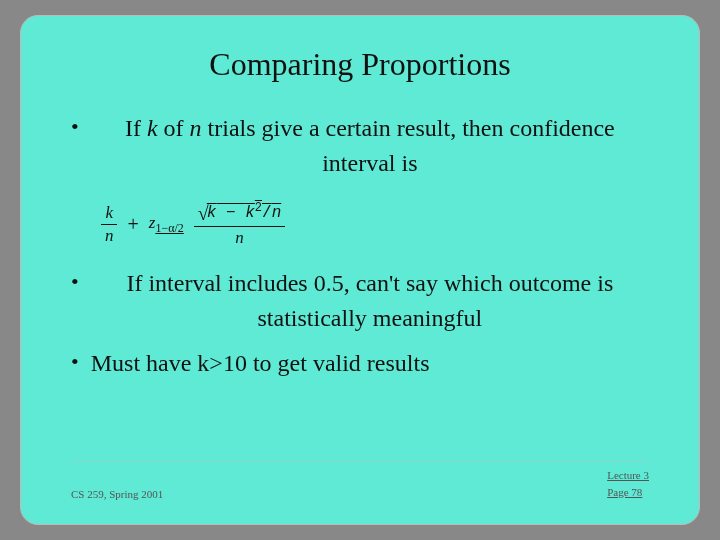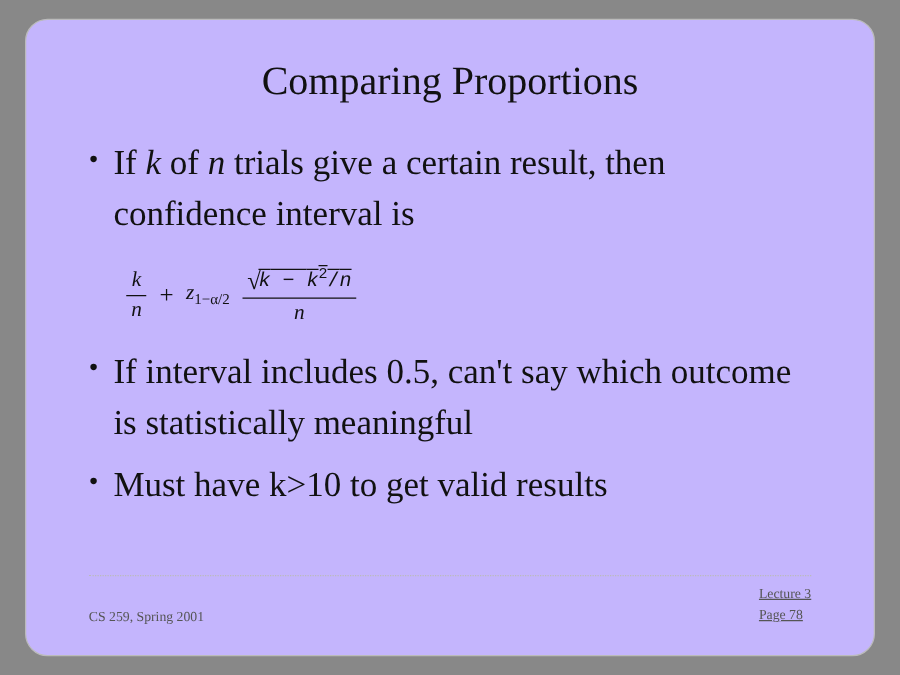--- a/index.html
+++ b/index.html
@@ -14,21 +14,21 @@
       background: #888;
       display: flex;
       align-items: center;
       justify-content: center;
       font-family: Georgia, 'Times New Roman', serif;
     }
 
     .slide {
       width: 680px;
       height: 510px;
-      background: #c4b5fd;
+      background: #5eead4;
       border-radius: 18px;
       border: 1.5px solid #bbb;
       padding: 30px 50px 24px 50px;
       display: flex;
       flex-direction: column;
       position: relative;
     }
 
     .slide-title {
       text-align: center;
@@ -56,22 +56,23 @@
     }
 
     .bullet-dot {
       font-size: 22px;
       margin-right: 12px;
       flex-shrink: 0;
       margin-top: 1px;
     }
 
     .bullet-text {
-      font-size: 28px;
+      font-size: 24px;
       line-height: 1.45;
+      text-align: center;
     }
 
     .bullet-text em {
       font-style: italic;
     }
 
     .formula-block {
       margin: 10px 0 18px 30px;
       display: flex;
       align-items: center;
@@ -154,21 +155,21 @@
     <div class="formula-block">
       <div class="formula">
 
         <span class="frac">
           <span class="num"><em>k</em></span>
           <span class="den"><em>n</em></span>
         </span>
 
         <span>+</span>
         <span style="font-size:17px;">
-          <em>z</em><sub style="font-size:12px;">1−α/2</sub>
+          <em>z</em><sub style="font-size:12px;text-decoration:underline;">1−α/2</sub>
         </span>
 
         <span class="frac">
           <span class="num">
             <span class="sqrt-symbol">√</span><span style="text-decoration: overline; font-size:16px;font-family:Liberation Mono, monospace;"><em>k</em> − <em>k</em><sup style="font-size:12px;">2</sup>/<em>n</em></span>
           </span>
           <span class="den"><em>n</em></span>
         </span>
       </div>
     </div>

